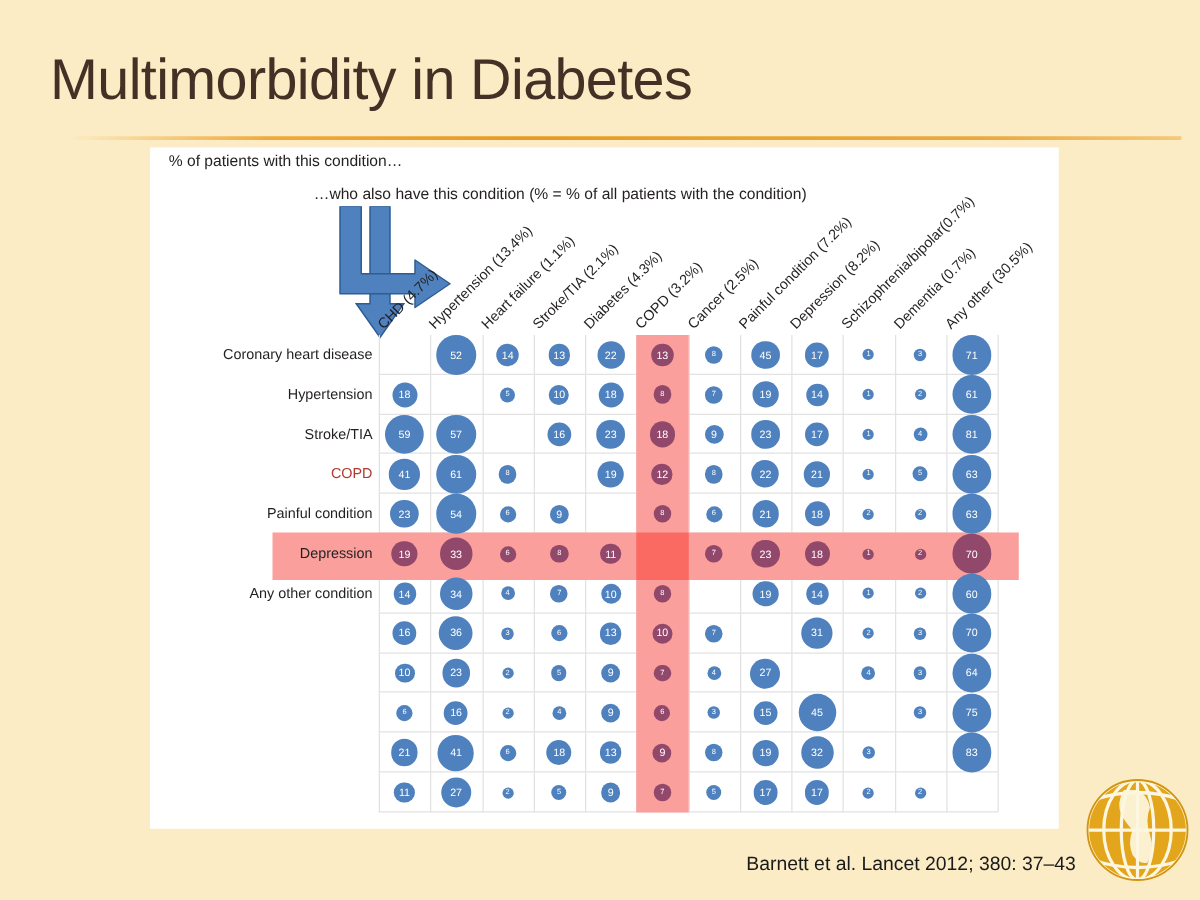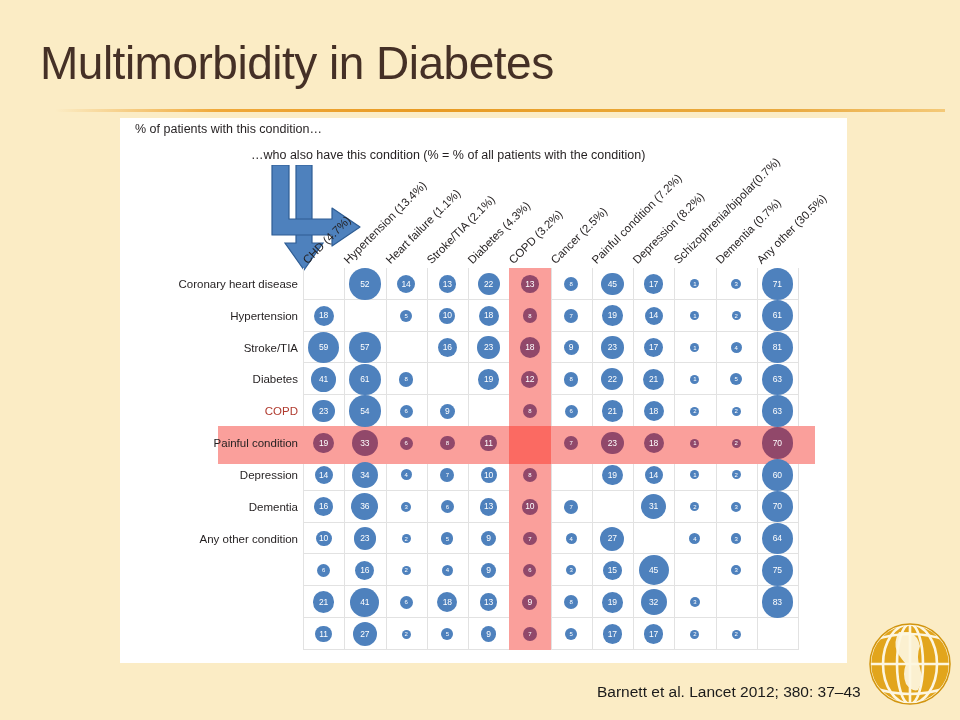--- a/index.html
+++ b/index.html
@@ -132,25 +132,23 @@
     <div class="colhdr" style="left: 639px; top: 254px;">Depression (8.2%)</div>
     <div class="colhdr" style="left: 680.25px; top: 254px;">Schizophrenia/bipolar(0.7%)</div>
     <div class="colhdr" style="left: 721.5px; top: 254px;">Dementia (0.7%)</div>
     <div class="colhdr" style="left: 762.75px; top: 254px;">Any other (30.5%)</div>
   </div>
 
 <div id="row-labels">
     <div class="rowlab">Coronary heart disease</div>
     <div class="rowlab">Hypertension</div>
     <div class="rowlab">Stroke/TIA</div>
-    <div class="rowlab">Diabetes</div>
     <div class="rowlab hi">COPD</div>
     <div class="rowlab">Painful condition</div>
     <div class="rowlab">Depression</div>
-    <div class="rowlab">Dementia</div>
     <div class="rowlab">Any other condition</div>
   </div>
 
 <div id="grid">
     <div class="vline" style="left: 0px;"></div>
     <div class="vline" style="left: 41.25px;"></div>
     <div class="vline" style="left: 82.5px;"></div>
     <div class="vline" style="left: 123.75px;"></div>
     <div class="vline" style="left: 165px;"></div>
     <div class="vline" style="left: 206.25px;"></div>

